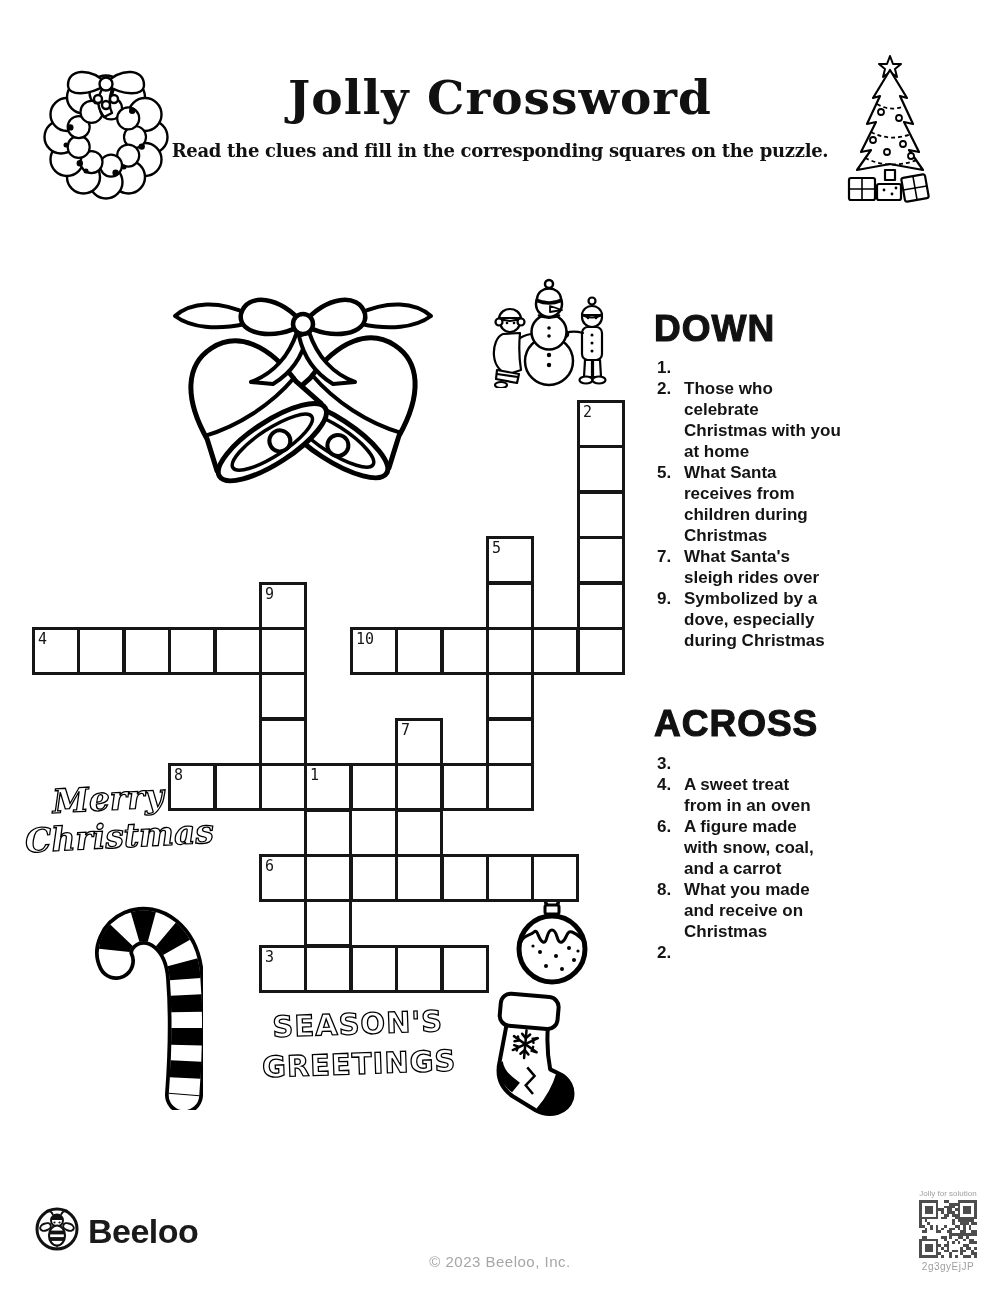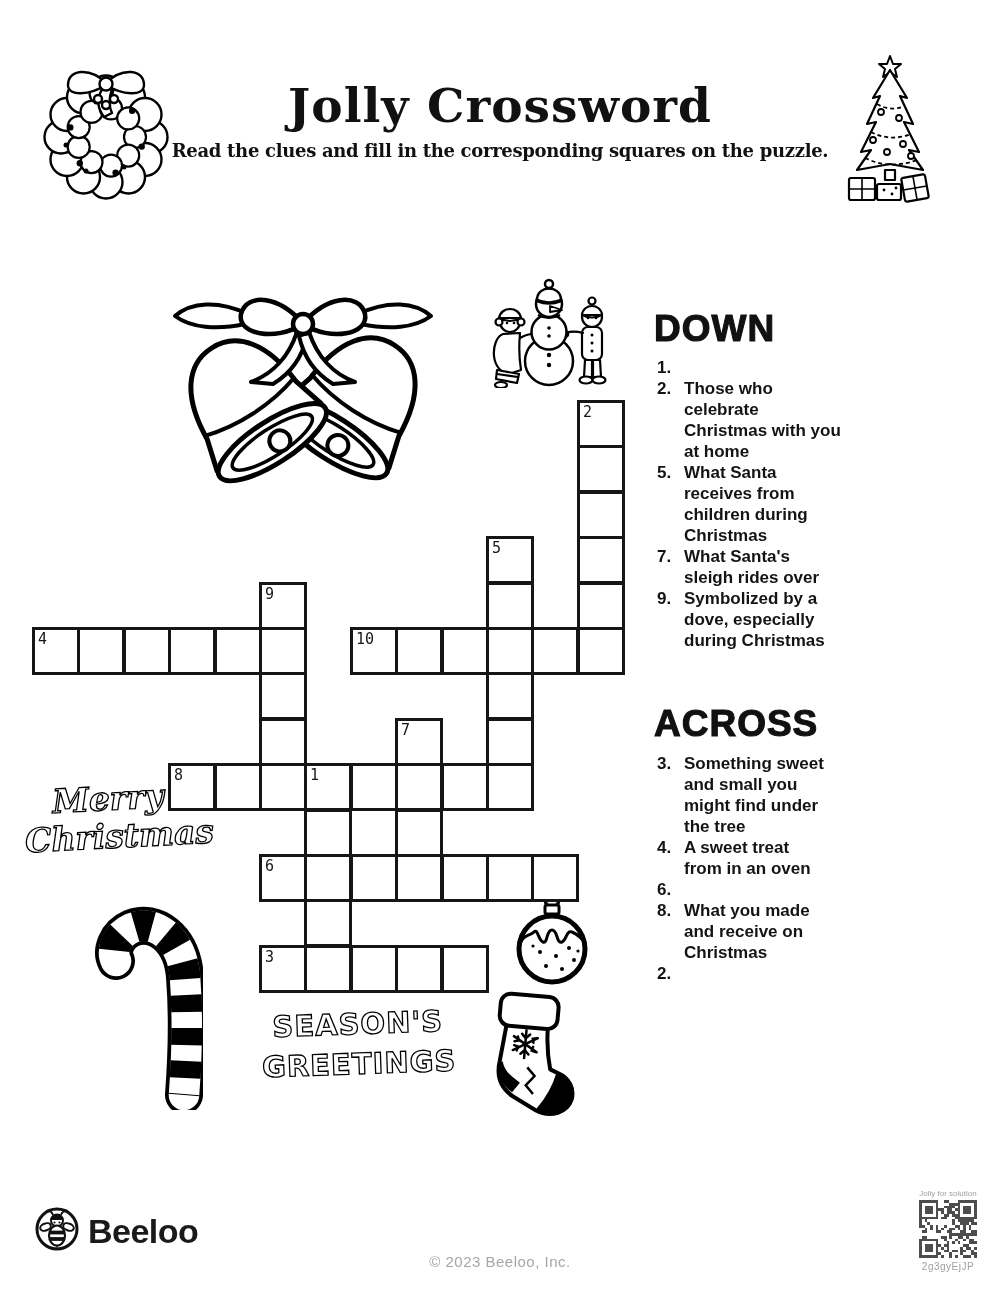--- a/index.html
+++ b/index.html
@@ -1,20 +1,20 @@
 <!DOCTYPE html>
 <html><head>
 <meta charset="utf-8">
 <style>
   html,body{margin:0;padding:0;background:#fff;}
   body{width:1000px;height:1294px;position:relative;font-family:"Liberation Sans",sans-serif;color:#111;overflow:hidden;}
   .abs{position:absolute;}
 
   
-  #title{left:150px;top:78px;width:700px;text-align:center;font-family:"DejaVu Serif",serif;font-weight:bold;font-size:47px;letter-spacing:1px;}
+  #title{left:150px;top:70px;width:700px;text-align:center;font-family:"DejaVu Serif",serif;font-weight:bold;font-size:47px;letter-spacing:1px;}
   #subtitle{left:150px;top:140px;width:700px;text-align:center;font-family:"DejaVu Serif",serif;font-weight:bold;font-size:18px;letter-spacing:-0.3px;}
 
   
   #grid{left:32px;top:400px;width:594px;height:594px;z-index:2;}
   .cell{position:absolute;width:48px;height:48px;box-sizing:border-box;border:3px solid #161616;background:#fff;}
   .cellnum{position:absolute;left:3px;top:1px;font-family:"DejaVu Sans Mono",monospace;font-size:15px;line-height:1.15;color:#161616;}
 
   
   .heading{position:absolute;font-size:37px;font-weight:bold;letter-spacing:1px;-webkit-text-stroke:1.1px #111;}
   #down-heading{left:654px;top:308px;}
@@ -317,32 +317,31 @@
     <span class="clue-text">Symbolized by a
 dove, especially
 during Christmas</span>
   </div>
 </div>
 
 <div class="heading" id="across-heading">ACROSS</div>
 <div class="clue-list" id="across-list">
   <div class="clue">
     <span class="clue-num">3.</span>
-    <span class="clue-text">Something sweet
-and small you
-might find under
-the tree</span>
   </div>
   <div class="clue">
     <span class="clue-num">4.</span>
     <span class="clue-text">A sweet treat
 from in an oven</span>
   </div>
   <div class="clue">
     <span class="clue-num">6.</span>
+    <span class="clue-text">A figure made
+with snow, coal,
+and a carrot</span>
   </div>
   <div class="clue">
     <span class="clue-num">8.</span>
     <span class="clue-text">What you made
 and receive on
 Christmas</span>
   </div>
   <div class="clue">
     <span class="clue-num">2.</span>
   </div>

